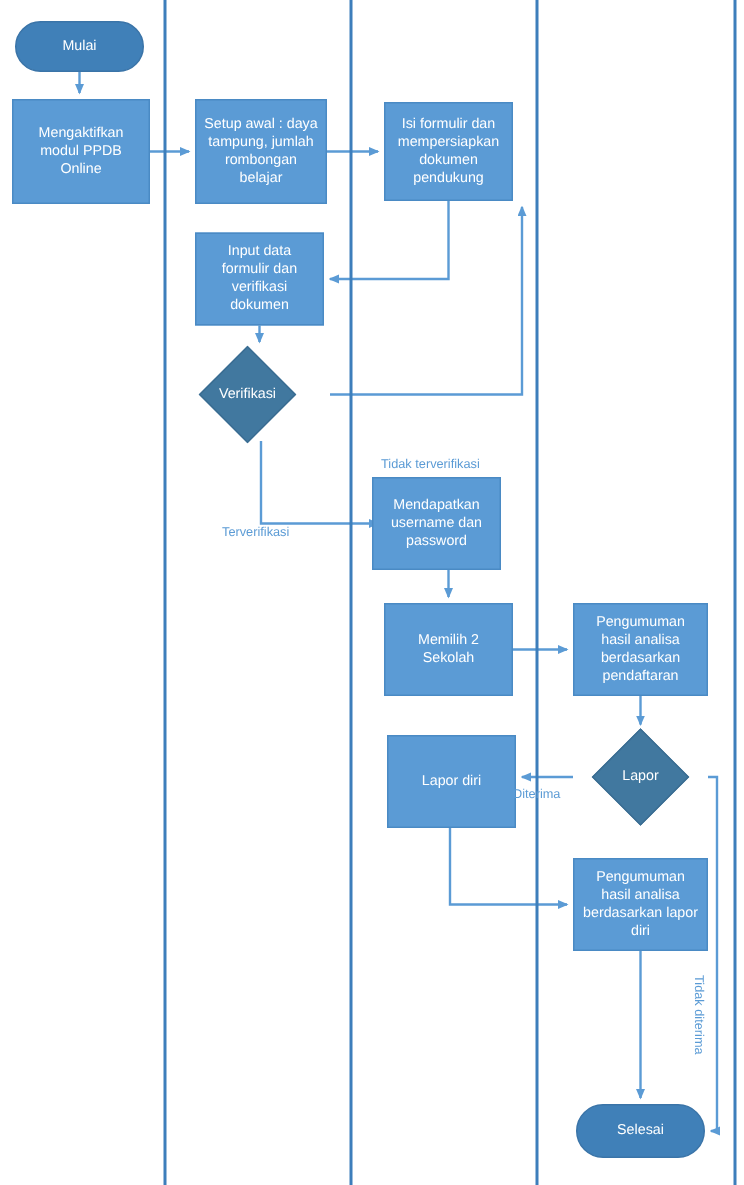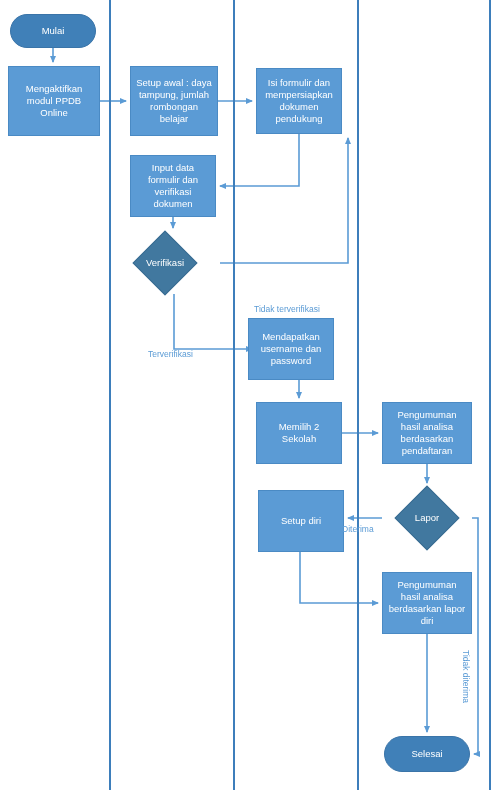--- a/index.html
+++ b/index.html
@@ -163,21 +163,21 @@
 
   <div class="node process" style="left:256px;top:402px;width:86px;height:62px;">
     <span>Memilih 2 Sekolah</span>
   </div>
 
   <div class="node process" style="left:382px;top:402px;width:90px;height:62px;">
     <span>Pengumuman hasil analisa berdasarkan pendaftaran</span>
   </div>
 
   <div class="node process" style="left:258px;top:490px;width:86px;height:62px;">
-    <span>Setup diri</span>
+    <span>Lapor diri</span>
   </div>
 
   <div class="node decision" style="left:382px;top:487px;width:90px;height:62px;">
     <span class="dshape" style="width:44px;height:44px;"></span>
     <span class="dlabel">Lapor</span>
   </div>
 
   <div class="node process" style="left:382px;top:572px;width:90px;height:62px;">
     <span>Pengumuman hasil analisa berdasarkan lapor diri</span>
   </div>

